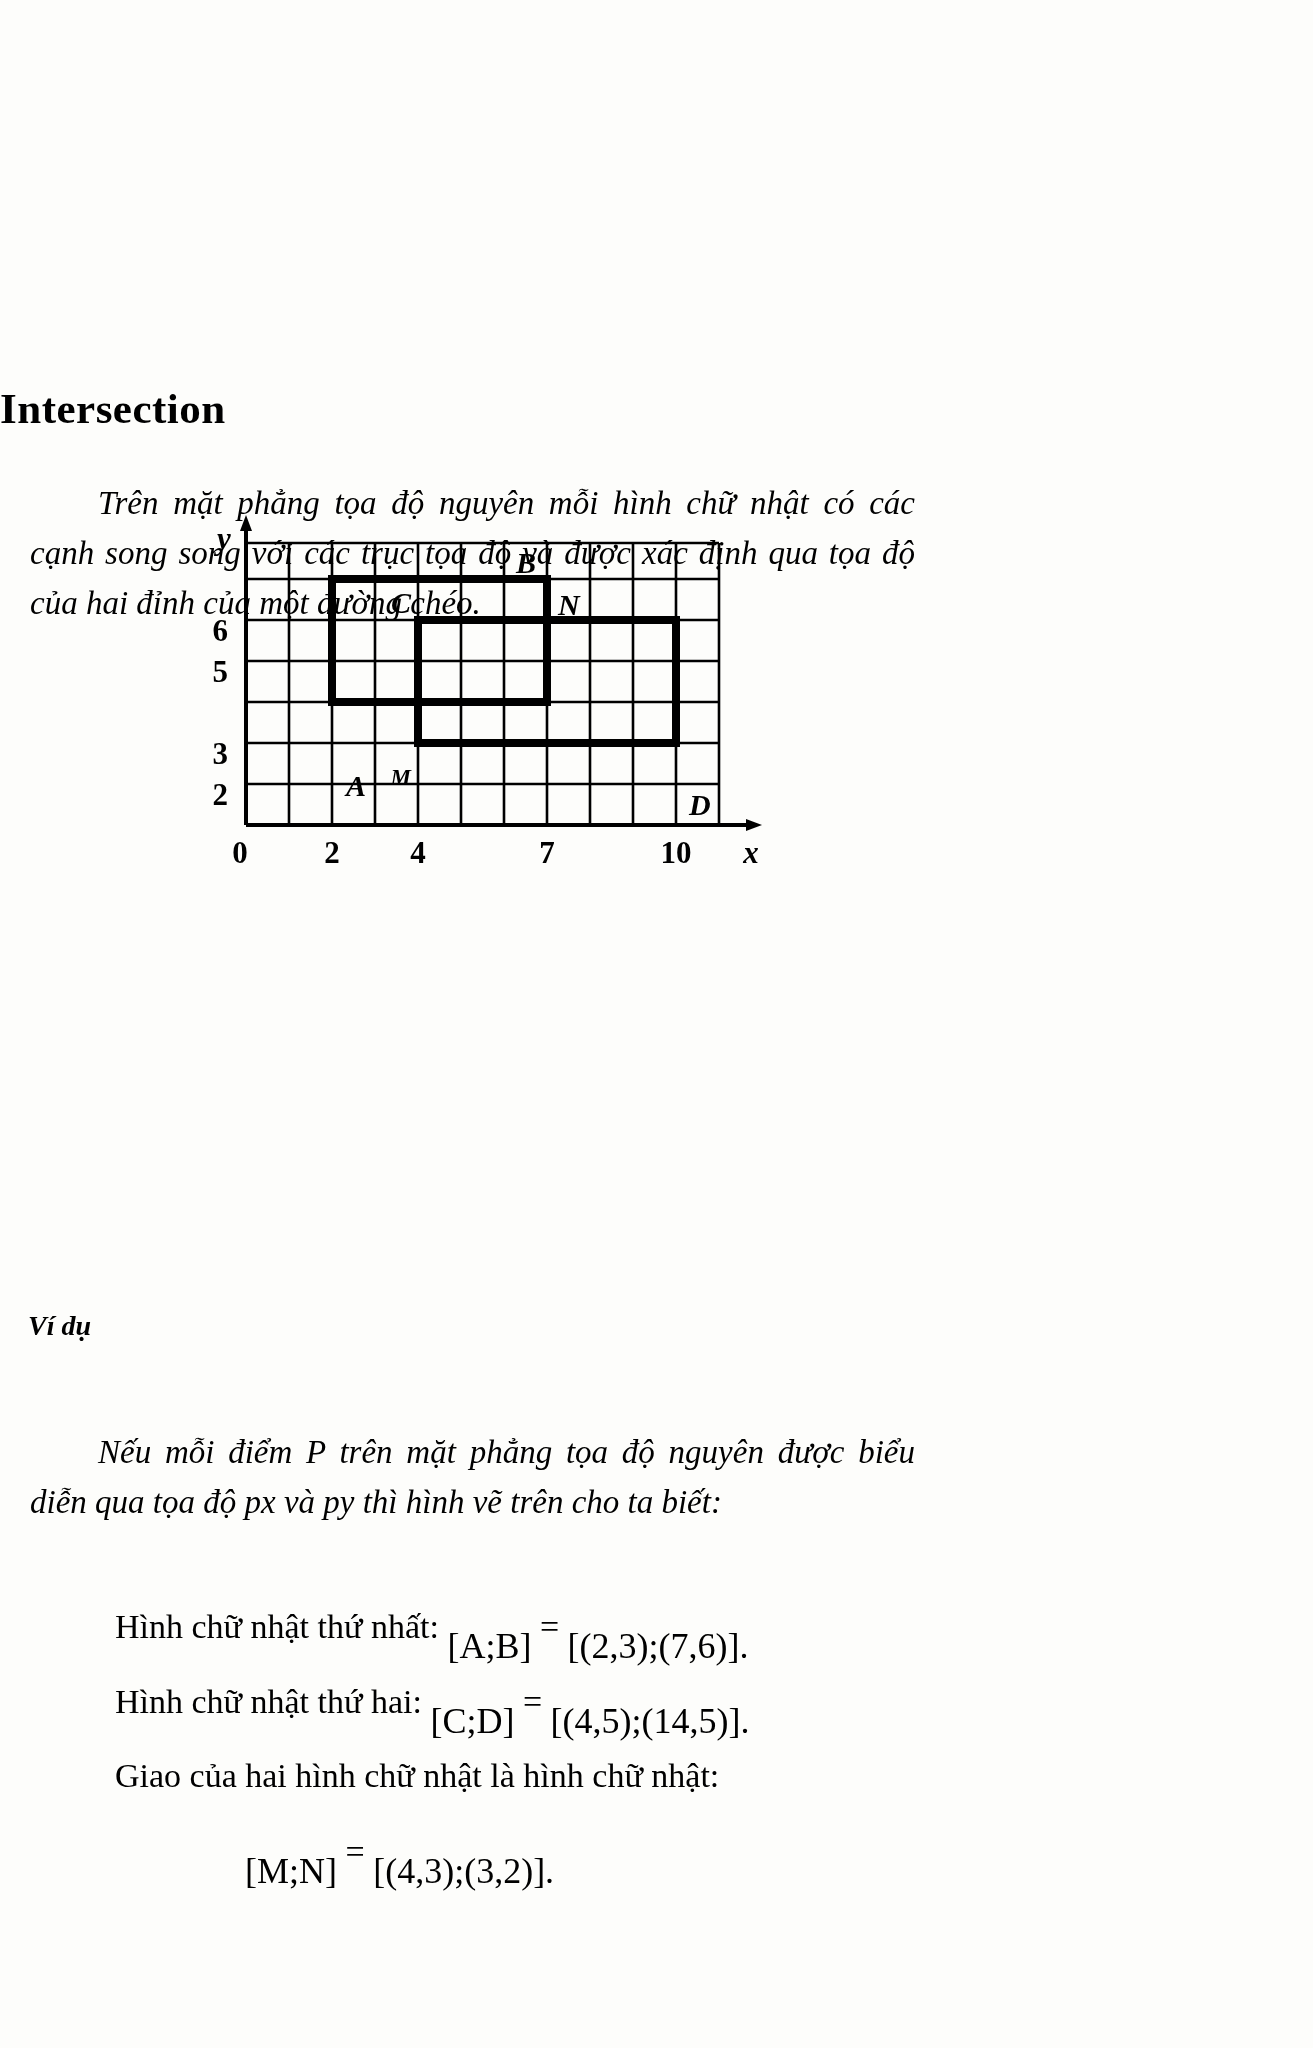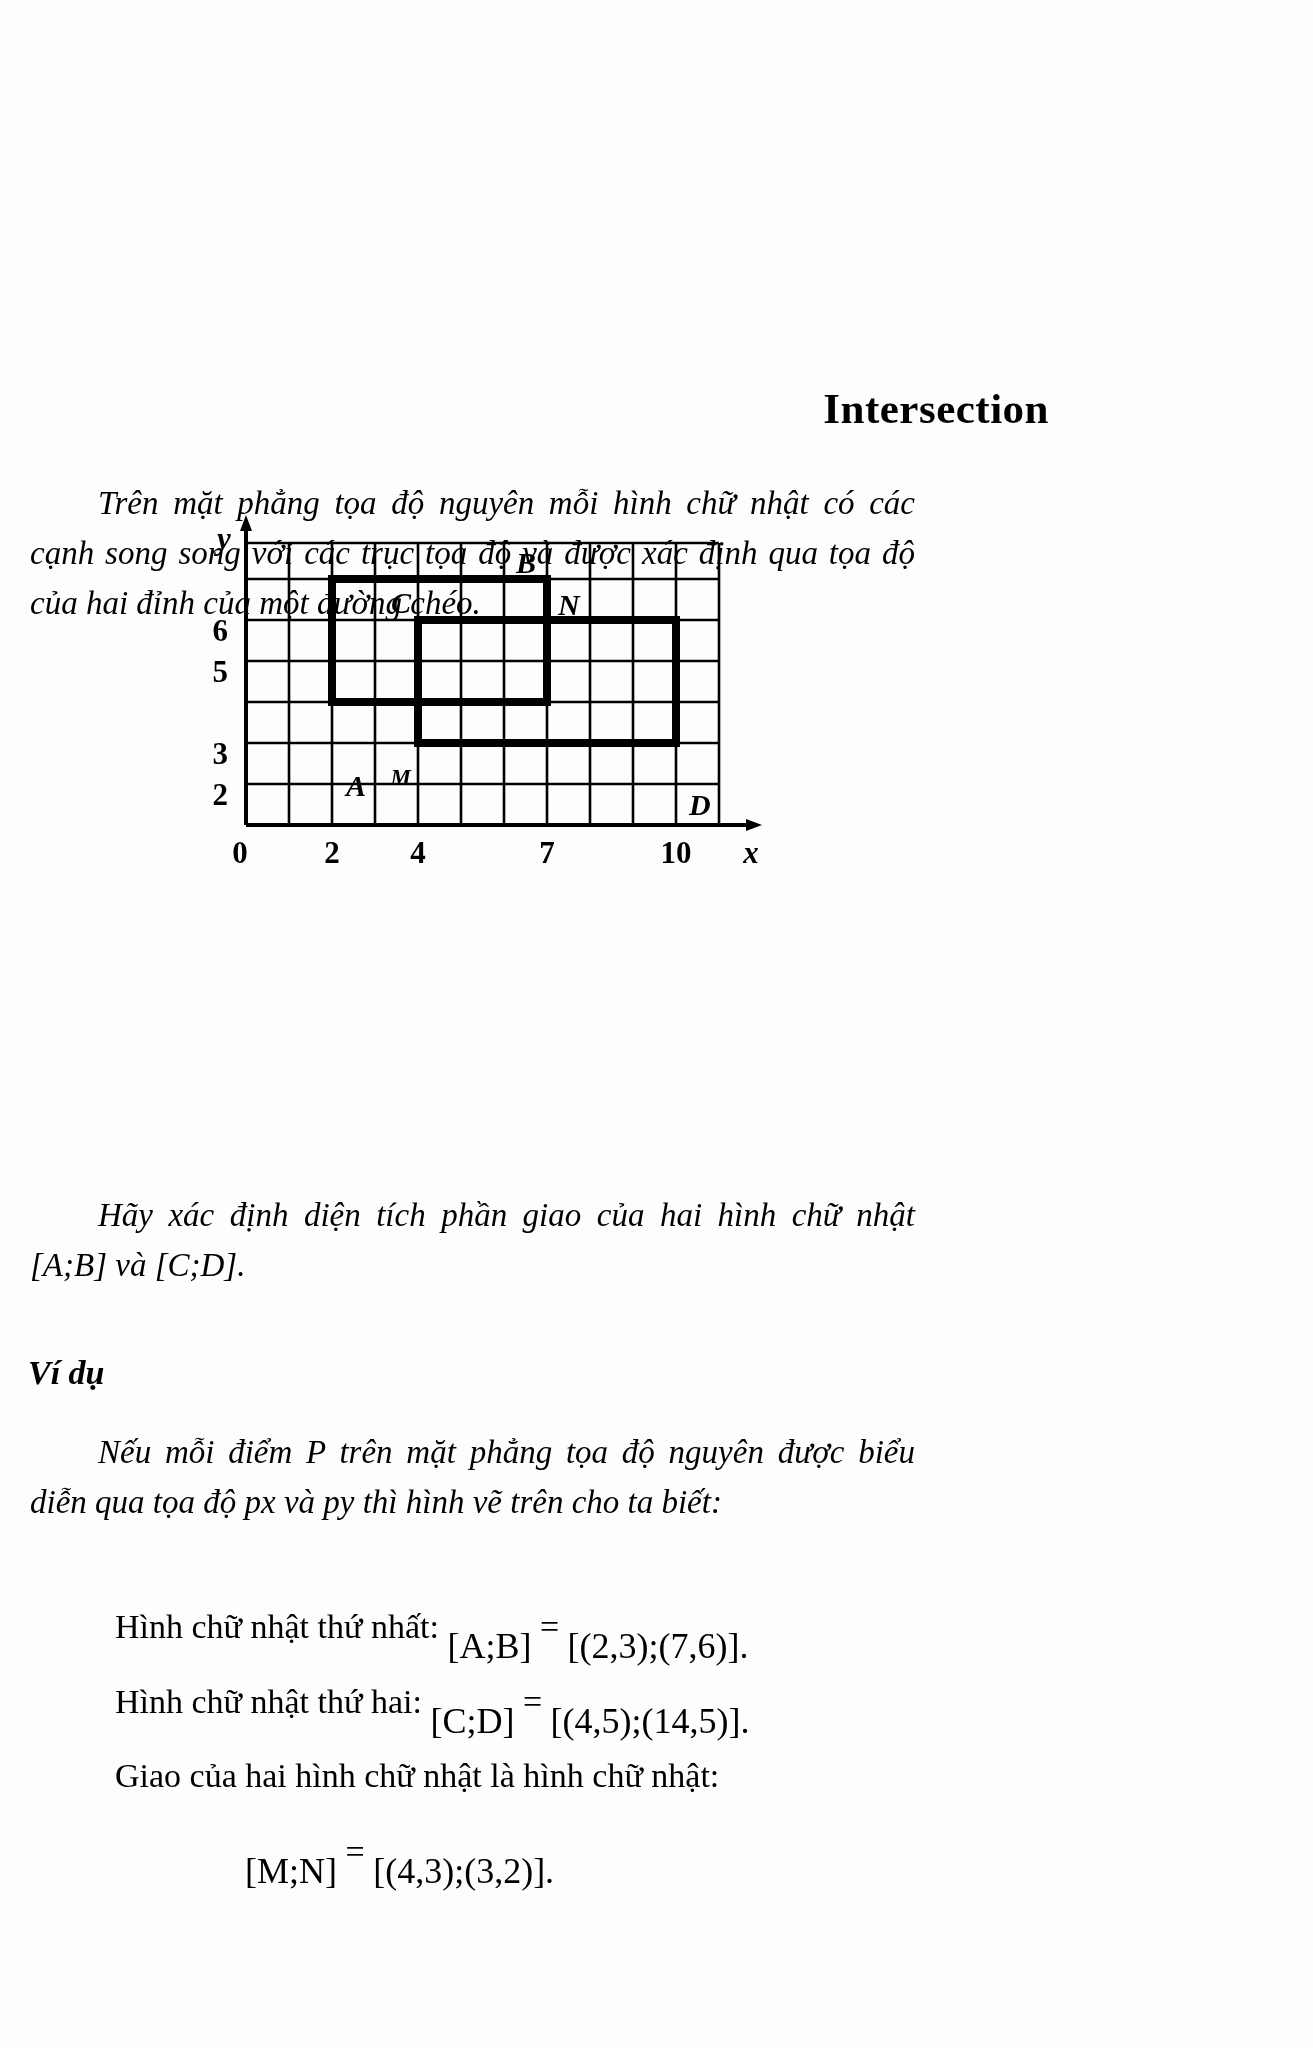--- a/index.html
+++ b/index.html
@@ -13,21 +13,21 @@
   }
   .page{
     position:absolute;
     left:0;top:0;width:1313px;height:2048px;
     background:#fdfdfb;
   }
   
   .title{
     position:absolute;
     left:0;top:355px;width:1049px;
-    text-align:right;
+    text-align:left;
     font-size:43px;
     font-weight:700;
     letter-spacing:0.5px;
     font-family:"Liberation Serif", serif;
   }
   
   .para{
     position:absolute;
     font-style:italic;
     font-size:33px;
@@ -42,23 +42,22 @@
   .para.p2{top:1190px;}
   .para.p2 .indent{display:inline-block;width:68px;}
   .para.p3{top:1427px;}
   .para.p3 .indent{display:inline-block;width:68px;}
 
   .vidu{
     position:absolute;
     left:28px;top:1310px;
     font-style:italic;
     font-weight:700;
-    font-size:34px;
-    font-family:"Liberation Serif", serif;
-    margin-top:44px;
+    font-size:28px;
+    font-family:"Liberation Serif", serif;
   }
 
   
   .fline{
     position:absolute;
     font-size:34px;
     font-family:"Liberation Serif", serif;
     white-space:nowrap;
   }
   .f1{left:117px;top:1528px;}
@@ -161,21 +160,20 @@
         <text x="352" y="100" text-anchor="start">N</text>
         <text x="140" y="281" text-anchor="start">A</text>
         <text x="483" y="300" text-anchor="start">D</text>
       </g>
       <g font-family="Liberation Serif, serif" font-size="23" font-weight="700" font-style="italic" fill="#000">
         <text x="205" y="270" text-anchor="end">M</text>
       </g>
     </svg>
   </div>
 
-  <div class="para p2"><span class="indent"></span><span>Hãy xác định diện tích phần giao của hai hình chữ nhật [A;B] và [C;D].</span></div>
 
   <div class="vidu">Ví dụ</div>
 
   <div class="para p3"><span class="indent"></span><span>Nếu mỗi điểm P trên mặt phẳng tọa độ nguyên được biểu diễn qua tọa độ px và py thì hình vẽ trên cho ta biết:</span></div>
 
 
   <div class="fline f2">
     <span>Hình chữ nhật thứ nhất:</span>
     <span class="brk mi">[A;B]</span>
     <span>=</span>

